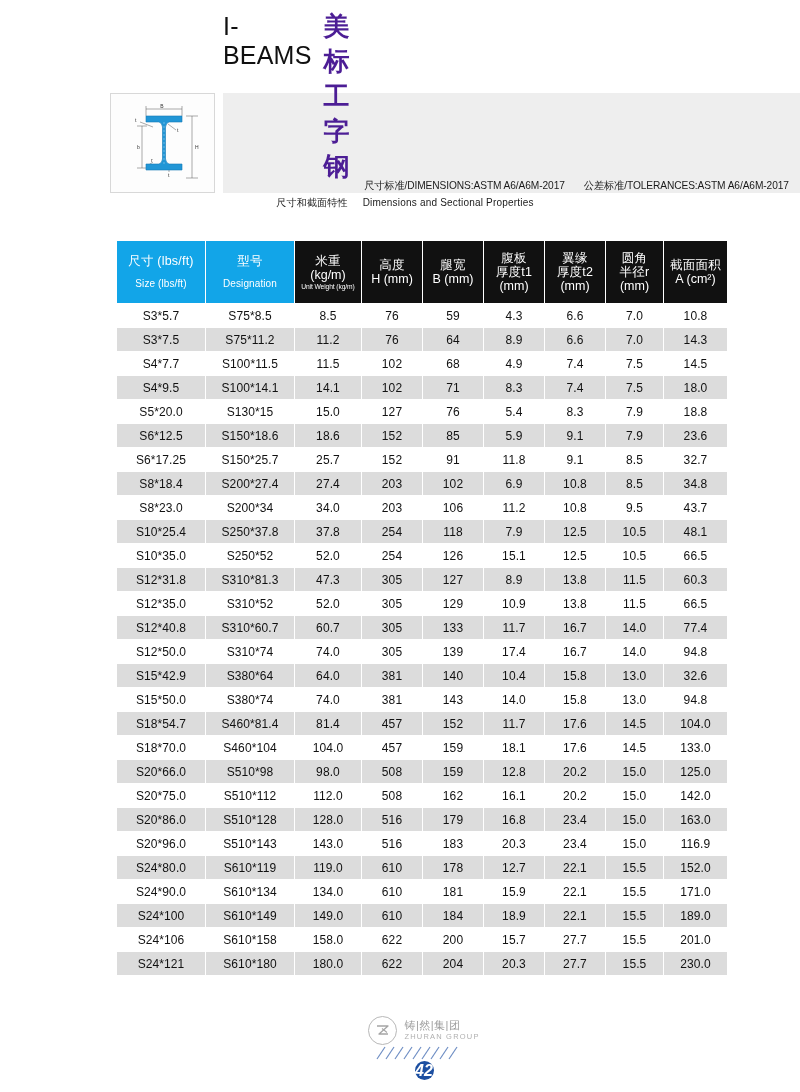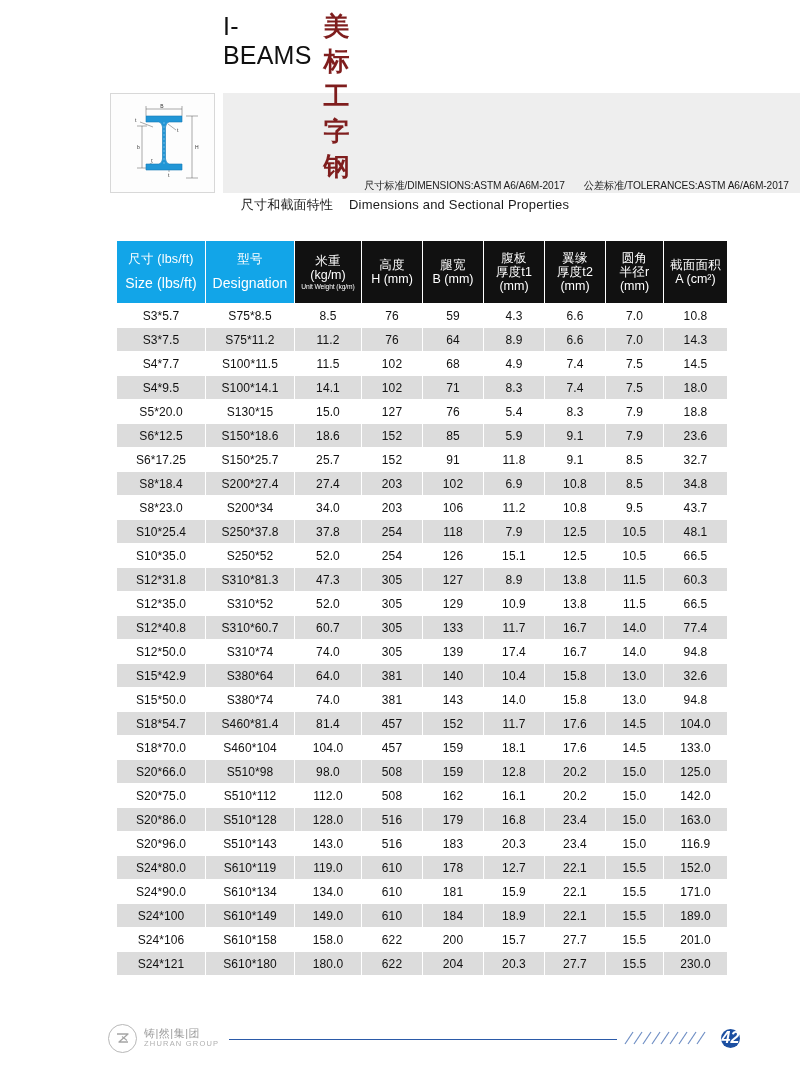--- a/index.html
+++ b/index.html
@@ -66,21 +66,21 @@
   .title-en {
     font-size: 25px;
     font-weight: normal;
     letter-spacing: 0.2px;
     color: #101010;
   }
   .title-cn {
     font-size: 26px;
     font-weight: bold;
     letter-spacing: 1px;
-    color: #7f1d1d;
+    color: #4c1d95;
   }
   .subtitle-line {
     font-size: 10.5px;
     color: #1a1a1a;
     letter-spacing: -0.1px;
     white-space: nowrap;
     transform: scaleX(0.97);
     transform-origin: right center;
   }
   .subtitle-line .gap { display: inline-block; width: 14px; }
@@ -99,21 +99,21 @@
     font-weight: bold;
   }
 
   
   .section-caption {
     position: absolute;
     left: 110px;
     top: 196px;
     width: 590px;
     text-align: center;
-    font-size: 13px;
+    font-size: 10px;
     color: #1a1a1a;
     letter-spacing: 0.2px;
   }
   .section-caption .cn { margin-right: 12px; }
 
   
   .table-wrap {
     position: absolute;
     left: 116px;
     top: 240px;
@@ -141,21 +141,21 @@
   th.num-col { background: #111111; }
 
   .h-cn {
     display: block;
     font-size: 12.5px;
     letter-spacing: 0.2px;
   }
   .h-cn.wide { font-size: 12.5px; }
   .h-en {
     display: block;
-    font-size: 14px;
+    font-size: 10px;
     margin-top: 10px;
     letter-spacing: 0.1px;
   }
   .h-en.tiny {
     font-size: 6.7px;
     margin-top: 1px;
     letter-spacing: -0.1px;
   }
   .h-unit {
     display: block;
@@ -191,20 +191,21 @@
     height: 44px;
   }
   .footer-inner {
     position: absolute;
     left: 108px;
     right: 60px;
     top: 0;
     height: 44px;
     display: flex;
     align-items: center;
+    flex-direction: column;
   }
   .logo {
     display: flex;
     align-items: center;
     gap: 7px;
     flex: 0 0 auto;
   }
   .logo-mark {
     width: 27px;
     height: 27px;

